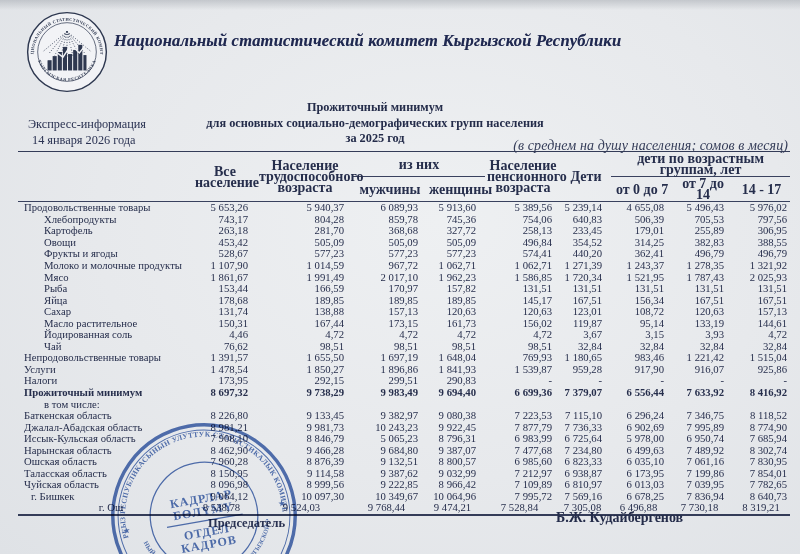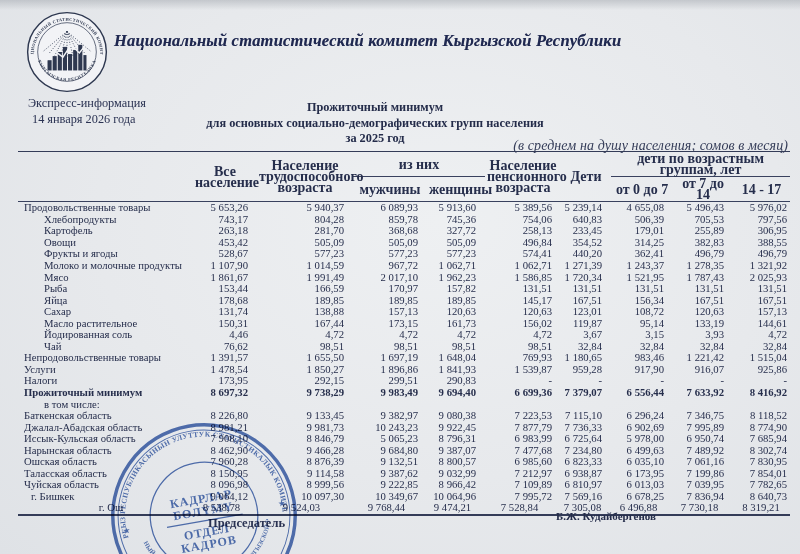--- a/index.html
+++ b/index.html
@@ -14,21 +14,21 @@
 
   
   .logo-wrap { position:absolute; left:26px; top:11px; width:82px; height:82px; }
   .org-name {
     position:absolute; left:114px; top:31px; width:600px;
     font-size:16.5px; font-weight:bold; font-style:italic; letter-spacing:.2px;
     color:#1f2850; text-shadow:0 0 .5px rgba(31,40,80,.55);
   }
 
   
-  .express { position:absolute; left:28px; top:95px; font-size:12.3px; line-height:16px; color:#2a3252; }
+  .express { position:absolute; left:28px; top:116px; font-size:12.3px; line-height:16px; color:#2a3252; }
   .express div:last-child { padding-left:4px; }
   .title-block {
     position:absolute; left:150px; top:100px; width:450px; text-align:center;
     font-size:12.3px; font-weight:bold; line-height:15.5px; color:#242c4a;
   }
   .note {
     position:absolute; right:12px; top:138px; font-size:14px; font-style:italic;
     color:#343c58; letter-spacing:.1px;
   }
 
@@ -46,21 +46,21 @@
   .doc-table td.num:last-child { padding-right:3px; }
   .doc-table td.lbl { text-align:left; white-space:nowrap; overflow:hidden;margin-left:24px; }
   .doc-table td.ind0 { padding-left:6px; }
   .doc-table td.ind1 { padding-left:13px; }
   .doc-table td.ind2 { padding-left:26px; }
   .doc-table tr.bold td { font-weight:bold; }
   .doc-table tbody tr:last-child td { border-bottom:2px solid #343c58;text-align:center; }
 
   
   .sig-label { position:absolute; left:208px; top:516px; font-size:12.5px; font-weight:bold; color:#2a3252; }
-  .sig-name  { position:absolute; left:556px; top:510px; font-size:11px; font-weight:bold; color:#242c4a; }
+  .sig-name  { position:absolute; left:556px; top:510px; font-size:14px; font-weight:bold; color:#242c4a; }
 
   
   .stamp { position:absolute; left:108px; top:420px; width:192px; height:192px;
     transform:rotate(-10deg); opacity:.88; mix-blend-mode:multiply; }
   svg text { font-family:"Liberation Serif","DejaVu Serif",serif; }
 </style>
 </head>
 <body>
 
 <div class="page">

